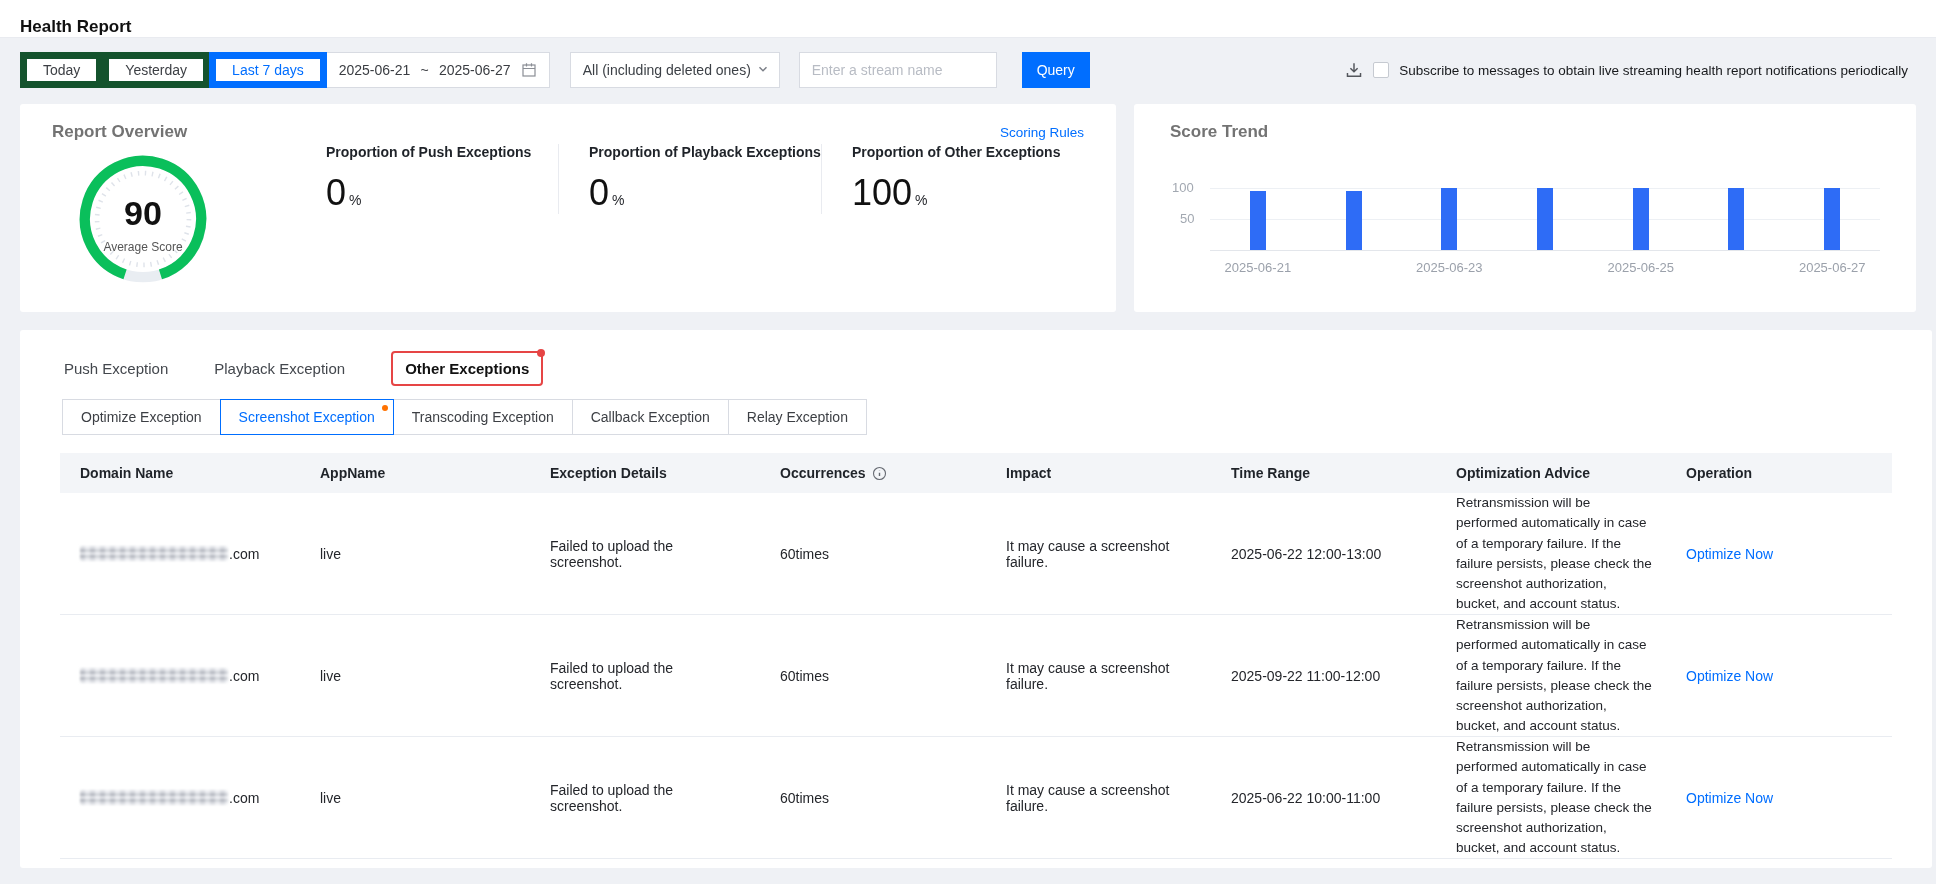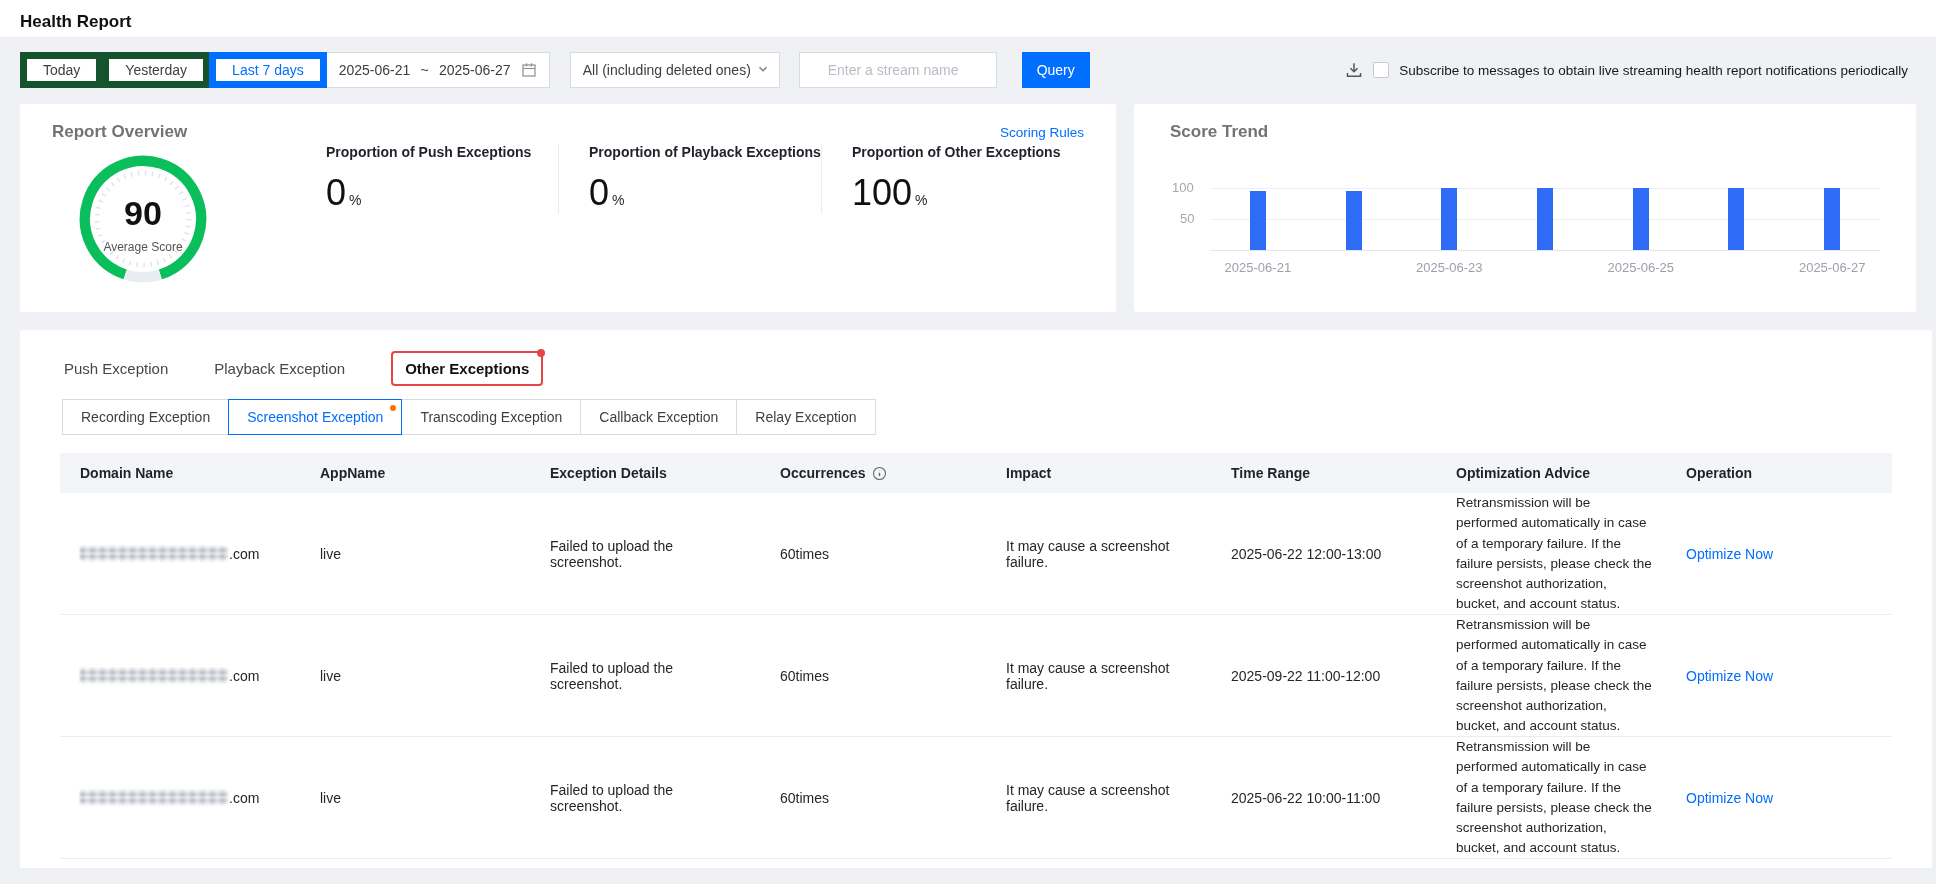--- a/index.html
+++ b/index.html
@@ -4,22 +4,22 @@
 <style>
   * { box-sizing: border-box; }
   html, body { width: 1936px; height: 884px; margin: 0; overflow: hidden; }
   body {
     font-family: "Liberation Sans", "DejaVu Sans", sans-serif;
     background: #eff1f5;
     color: #1c1e21;
   }
   
   .topbar {
-    background: #fff; height: 38px; display: flex; align-items: flex-start;
-    padding: 12px 20px; border-bottom: 1px solid #e9ebf0;
+    background: #fff; height: 38px; display: flex; align-items: flex-end;
+    padding: 0 20px; border-bottom: 1px solid #e9ebf0;
   }
   .topbar h1 { font-size: 17px; margin: 0; font-weight: bold; color: #111; }
 
   
   .toolbar { display: flex; align-items: center; margin: 14px 20px 0 20px; height: 36px; }
   .btn {
     height: 36px; background: #fff; border: 7px solid #14532d; padding: 0 16px;
     font-size: 14px; color: #3c3f44; display: flex; align-items: center; cursor: pointer;
     white-space: nowrap;
   }
@@ -30,21 +30,21 @@
     display: flex; align-items: center; padding: 0 12px; font-size: 14px; color: #3a3d42;
     width: 224px; justify-content: space-between;
   }
   .select-box {
     margin-left: 20px; width: 210px; height: 36px; border: 1px solid #d8dbe2; background: #fff;
     display: flex; align-items: center; justify-content: space-between; padding: 0 10px 0 12px;
     font-size: 14px; color: #3c4046; cursor: pointer;
   }
   .text-input {
     margin-left: 19px; width: 198px; height: 36px; border: 1px solid #d8dbe2;
-    padding: 0 28px; font-size: 14px; color: #4d7c0f; background: #fff; outline: none;
+    padding: 0 12px; font-size: 14px; color: #4d7c0f; background: #fff; outline: none;
     font-family: "Liberation Sans", "DejaVu Sans", sans-serif;
   }
   .text-input::placeholder { color: #b8bcc4; }
   .query-btn {
     margin-left: 25px; width: 68px; height: 36px; background: #006eff; color: #fff;
     border: none; font-size: 14px; cursor: pointer;
     font-family: "Liberation Sans", "DejaVu Sans", sans-serif;
   }
   .toolbar-right { margin-left: auto; display: flex; align-items: center; gap: 10px; padding-right: 8px; }
   .subscribe-label { font-size: 13.5px; color: #17191c; white-space: nowrap; }
@@ -258,21 +258,21 @@
   <div class="tabs-row">
     <span class="tab">Push Exception</span>
     <span class="tab">Playback Exception</span>
     <span class="tab active">
       <span>Other Exceptions</span>
       <span class="tab-dot"></span>
     </span>
   </div>
 
   <div class="subtabs">
-    <span class="subtab">Recording Exception</span>
+    <span class="subtab">Optimize Exception</span>
     <span class="subtab active">
       <span>Screenshot Exception</span>
       <span class="subtab-dot"></span>
     </span>
     <span class="subtab">Transcoding Exception</span>
     <span class="subtab">Callback Exception</span>
     <span class="subtab">Relay Exception</span>
   </div>
 
   <div class="table">

